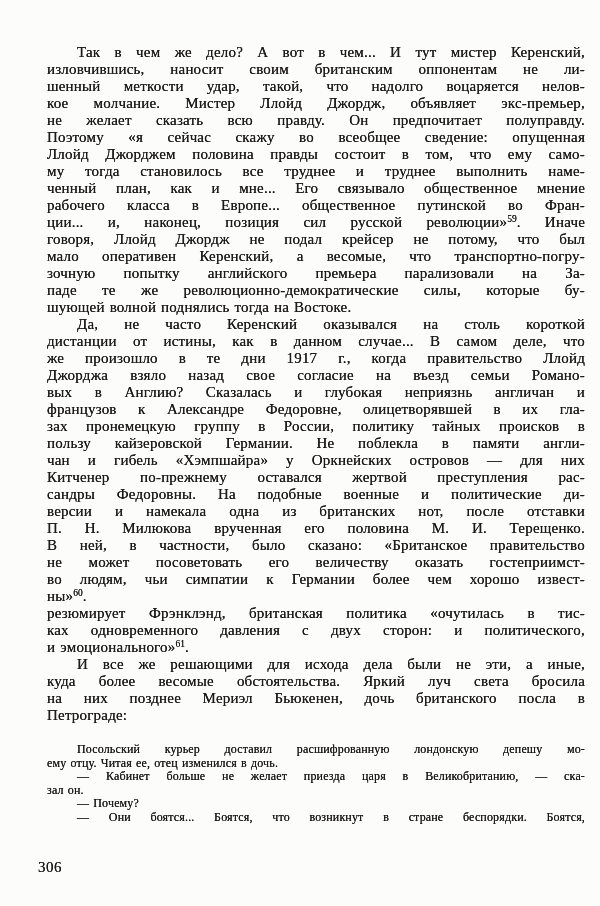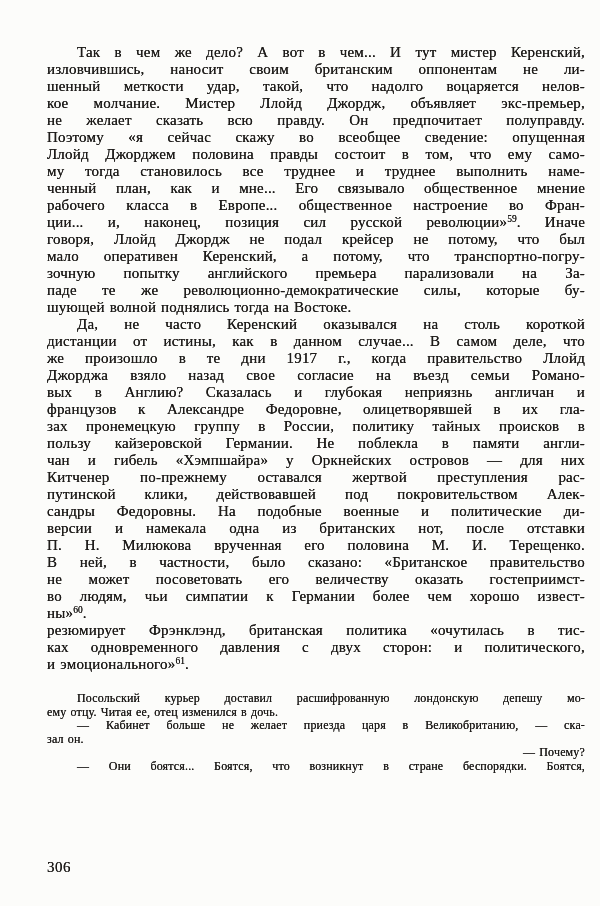--- a/index.html
+++ b/index.html
@@ -44,31 +44,30 @@
   .line {
     text-align: left;
     word-spacing: 1px;
   }
   .line.just {
     text-align: justify;
     text-align-last: justify;
   }
   .line.indent {
     padding-left: 30px;
-    text-align: right;
   }
   sup.fn {
     font-size: 9.5px;
     line-height: 0;
     letter-spacing: 0;
     vertical-align: 5px;
   }
   .page-number {
     position: absolute;
-    left: 47px;
+    left: 38px;
     top: 859px;
     font-size: 15px;
     letter-spacing: 0.5px;
     text-shadow: 0 0 0.35px currentColor;
   }
 </style>
 </head>
 <body>
 
 <div class="book-page" style="--paper: #fcfcfa; --ink: #1e1c1a;">
@@ -76,52 +75,57 @@
       <div class="block main">
         <div class="line indent just">Так в чем же дело? А вот в чем... И тут мистер Керенский,</div>
         <div class="line just">изловчившись, наносит своим британским оппонентам не ли-</div>
         <div class="line just">шенный меткости удар, такой, что надолго воцаряется нелов-</div>
         <div class="line just">кое молчание. Мистер Ллойд Джордж, объявляет экс-премьер,</div>
         <div class="line just">не желает сказать всю правду. Он предпочитает полуправду.</div>
         <div class="line just">Поэтому «я сейчас скажу во всеобщее сведение: опущенная</div>
         <div class="line just">Ллойд Джорджем половина правды состоит в том, что ему само-</div>
         <div class="line just">му тогда становилось все труднее и труднее выполнить наме-</div>
         <div class="line just">ченный план, как и мне... Его связывало общественное мнение</div>
-        <div class="line just">рабочего класса в Европе... общественное настроение во Фран-</div>
+        <div class="line just">рабочего класса в Европе... общественное путинской во Фран-</div>
         <div class="line just">ции... и, наконец, позиция сил русской революции»<sup class="fn">59</sup>. Иначе</div>
         <div class="line just">говоря, Ллойд Джордж не подал крейсер не потому, что был</div>
-        <div class="line just">мало оперативен Керенский, а потому, что транспортно-погру-</div>
+        <div class="line just">мало оперативен Керенский, а весомые, что транспортно-погру-</div>
         <div class="line just">зочную попытку английского премьера парализовали на За-</div>
         <div class="line just">паде те же революционно-демократические силы, которые бу-</div>
         <div class="line">шующей волной поднялись тогда на Востоке.</div>
       </div>
       <div class="block main">
         <div class="line indent just">Да, не часто Керенский оказывался на столь короткой</div>
         <div class="line just">дистанции от истины, как в данном случае... В самом деле, что</div>
         <div class="line just">же произошло в те дни 1917 г., когда правительство Ллойд</div>
         <div class="line just">Джорджа взяло назад свое согласие на въезд семьи Романо-</div>
         <div class="line just">вых в Англию? Сказалась и глубокая неприязнь англичан и</div>
         <div class="line just">французов к Александре Федоровне, олицетворявшей в их гла-</div>
         <div class="line just">зах пронемецкую группу в России, политику тайных происков в</div>
         <div class="line just">пользу кайзеровской Германии. Не поблекла в памяти англи-</div>
         <div class="line just">чан и гибель «Хэмпшайра» у Оркнейских островов — для них</div>
         <div class="line just">Китченер по-прежнему оставался жертвой преступления рас-</div>
-        <div class="line just">путинской клики, действовавшей под покровительством Алек-</div>
         <div class="line just">сандры Федоровны. На подобные военные и политические ди-</div>
         <div class="line just">версии и намекала одна из британских нот, после отставки</div>
         <div class="line just">П. Н. Милюкова врученная его половина М. И. Терещенко.</div>
         <div class="line just">В ней, в частности, было сказано: «Британское правительство</div>
         <div class="line just">не может посоветовать его величеству оказать гостеприимст-</div>
         <div class="line just">во людям, чьи симпатии к Германии более чем хорошо извест-</div>
         <div class="line">ны»<sup class="fn">60</sup>.</div>
       </div>
       <div class="block main">
         <div class="line just">резюмирует Фрэнклэнд, британская политика «очутилась в тис-</div>
         <div class="line just">ках одновременного давления с двух сторон: и политического,</div>
         <div class="line">и эмоционального»<sup class="fn">61</sup>.</div>
+      </div>
+      <div class="block main">
+        <div class="line indent just">И все же решающими для исхода дела были не эти, а иные,</div>
+        <div class="line just">куда более весомые обстоятельства. Яркий луч света бросила</div>
+        <div class="line just">на них позднее Мериэл Бьюкенен, дочь британского посла в</div>
+        <div class="line">Петрограде:</div>
       </div>
       <div class="block quote">
         <div class="line indent just">Посольский курьер доставил расшифрованную лондонскую депешу мо-</div>
         <div class="line">ему отцу. Читая ее, отец изменился в дочь.</div>
         <div class="line indent just">— Кабинет больше не желает приезда царя в Великобританию, — ска-</div>
         <div class="line">зал он.</div>
         <div class="line indent">— Почему?</div>
         <div class="line indent just">— Они боятся... Боятся, что возникнут в стране беспорядки. Боятся,</div>
       </div>
     </div>

